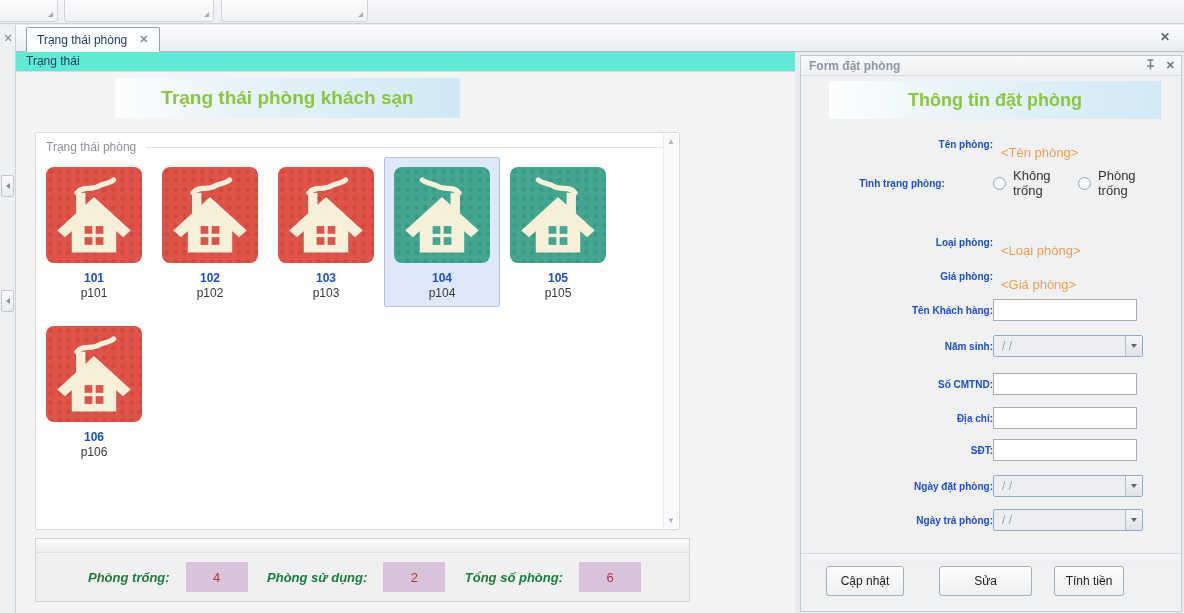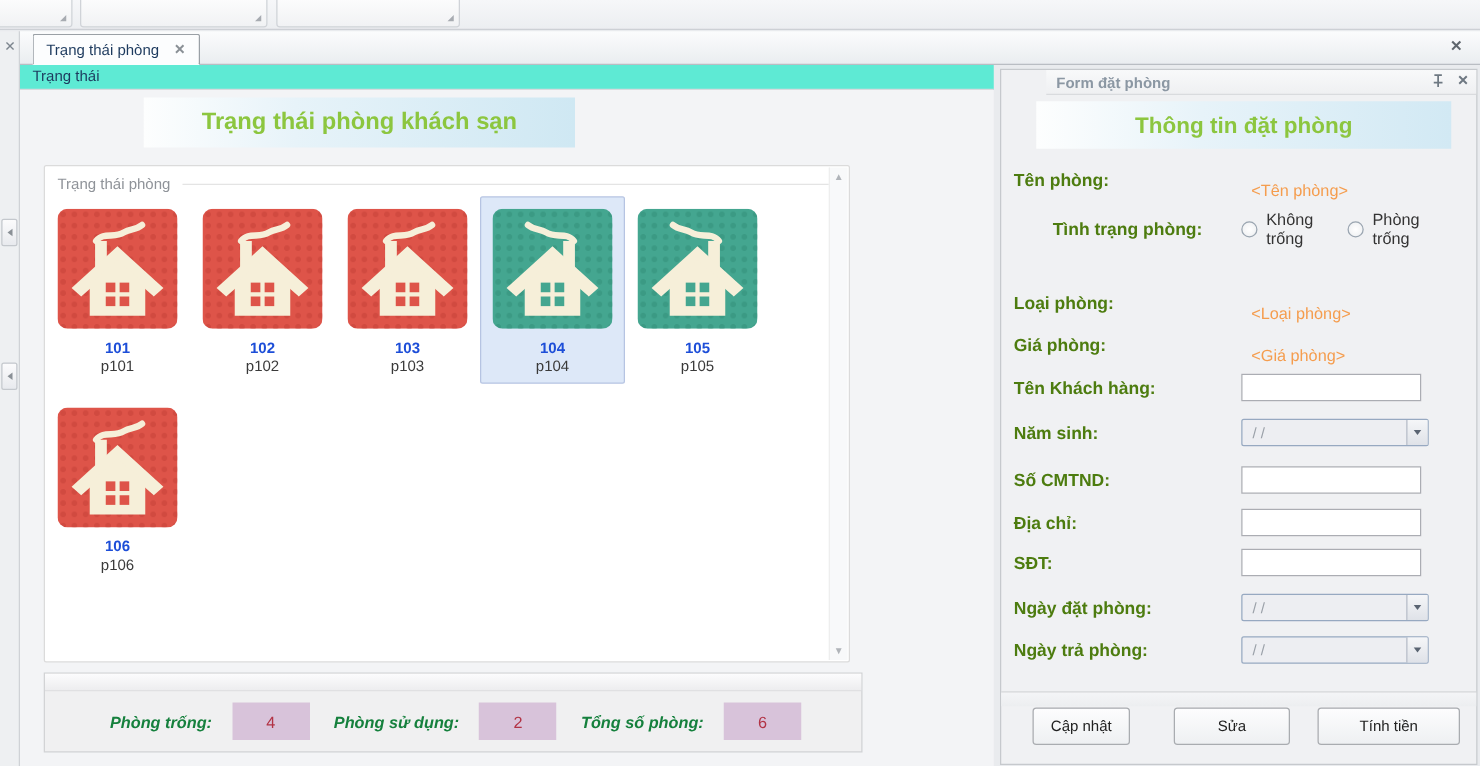--- a/index.html
+++ b/index.html
@@ -77,32 +77,32 @@
   #stats-head { height:14px; background:linear-gradient(#fcfcfd,#ededef); border-bottom:1px solid #e0e0e2; }
   #stats-row { height:48px; display:flex; align-items:center; justify-content:space-between;
                padding:0 48px 0 52px; }
   .stat { display:flex; align-items:center; }
   .stat-label { color:#15803d; font-weight:bold; font-style:italic; font-size:13px; }
   .stat-value { margin-left:16px; width:62px; height:30px; background:#d8c3da;
                 color:#b23345; display:flex; align-items:center; justify-content:center; font-size:13px; }
 
   
   #right-panel { position:absolute; left:800px; top:55px; width:382px; height:557px;
-                 background:#f0f1f3; border:1px solid #c6c9cd;padding-left:36px; }
+                 background:#f0f1f3; border:1px solid #c6c9cd; }
   #panel-header { height:20px; background:linear-gradient(#f8f9fa,#eff0f2); border-bottom:1px solid #d9dbde;
                   display:flex; align-items:center; padding:0 6px 0 8px; color:#8b97a3; font-weight:bold; }
   #panel-header .spacer { flex:1; }
   #panel-header .hdr-ico { color:#6e7882; font-size:11px; margin-left:10px; line-height:11px; }
   #banner-right { position:absolute; left:28px; top:25px; width:332px; height:38px;
                   background:linear-gradient(90deg,#fdfefe 0%,#e7f3f9 40%,#d2e9f4 100%);
                   display:flex; align-items:center; justify-content:center;
                   color:#8cc63f; font-size:18px; font-weight:bold; }
 
   .frow { position:absolute; left:10px; width:362px; height:24px; display:flex; align-items:center; }
-  .flabel { width:182px; text-align:left; color:#4d7c0f; font-weight:bold; font-size:14px; }
+  .flabel { width:182px; text-align:right; color:#1d4ed8; font-weight:bold; font-size:10px; }
   .fctrl { width:160px; display:flex; align-items:center; }
   .fvalue { color:#f59d4e; font-size:13px; padding-left:8px;margin-top:16px; }
   .tbox { width:144px; height:22px; background:#ffffff; border:1px solid #abadb3;
           font-family:"Liberation Sans",sans-serif; font-size:12px; padding:0 4px; color:#333; }
   .datepicker { width:150px; height:22px; background:#edeef2; border:1px solid #97a9c1; border-radius:2px;
                 display:flex; align-items:center; }
   .datepicker .dp-text { flex:1; color:#9aa0a8; padding-left:8px; font-size:12px; }
   .dp-btn { width:17px; height:100%; border-left:1px solid #b5bcc8;
             background:linear-gradient(#f5f6f8,#dfe2e8); display:flex; align-items:center; justify-content:center; }
   .dp-btn .dp-arr { width:0; height:0; border-left:3px solid transparent; border-right:3px solid transparent;
@@ -116,21 +116,21 @@
                   background:radial-gradient(#ffffff,#eceef0); margin-right:7px; flex:0 0 13px; }
   .radio-text { color:#333; font-size:13px; }
 
   #btn-bar-line { position:absolute; left:0; right:0; top:497px; border-top:1px solid #d5d7da;
                   height:12px; background:linear-gradient(#f4f5f7,#eceef0); }
   .pbtn { position:absolute; top:510px; height:30px; background:linear-gradient(#fdfdfe,#eef0f2);
           border:1px solid #a9acb0; border-radius:3px; font-family:"Liberation Sans",sans-serif;
           font-size:12px; color:#222; }
   #btn-capnhat { left:25px;  width:78px; }
   #btn-sua     { left:138px; width:93px; }
-  #btn-tinhtien{ left:253px; width:114px; }
+  #btn-tinhtien{ left:253px; width:70px; }
 </style>
 </head>
 <body>
 
 <div id="screen">
 
   <div id="top-strip">
     <div class="rib" style="left:-10px; width:68px;">
         <span class="corner"></span>
       </div>

